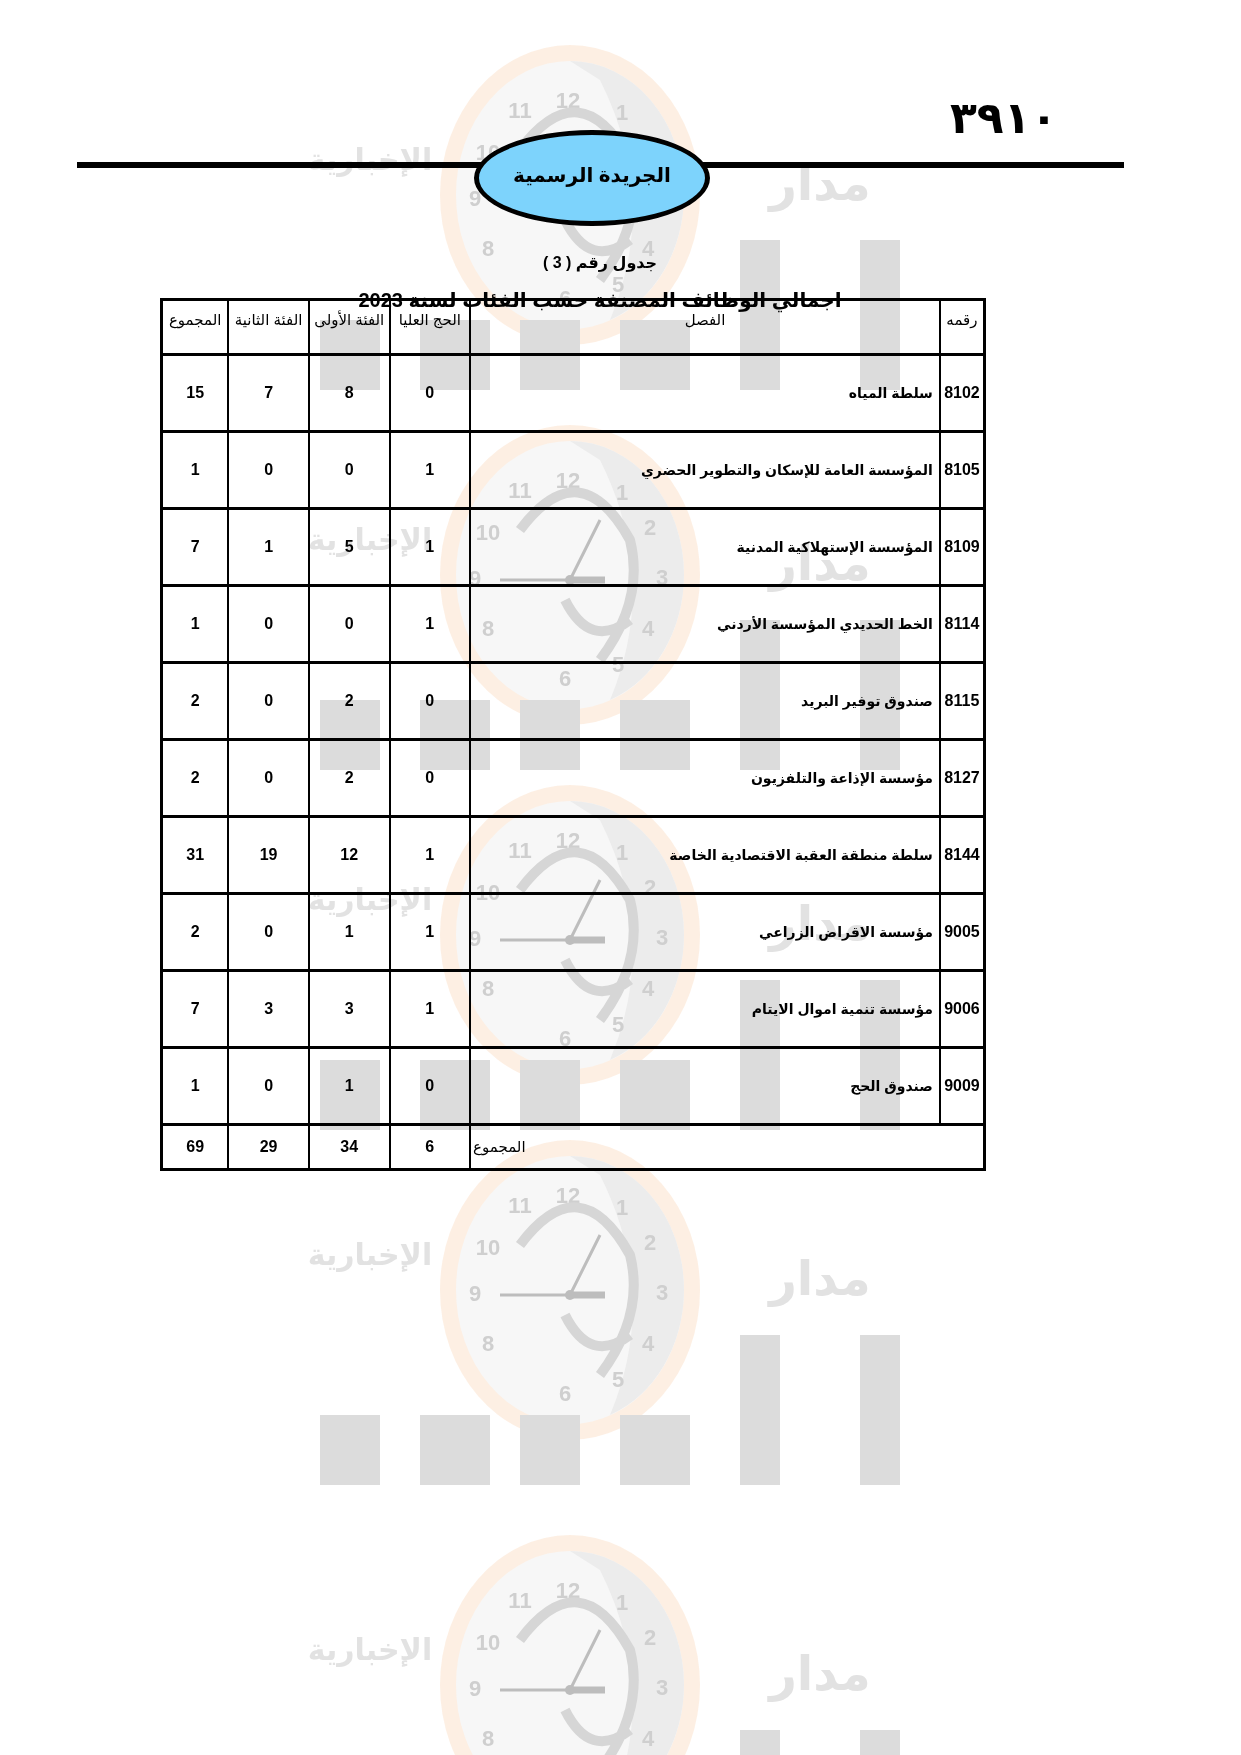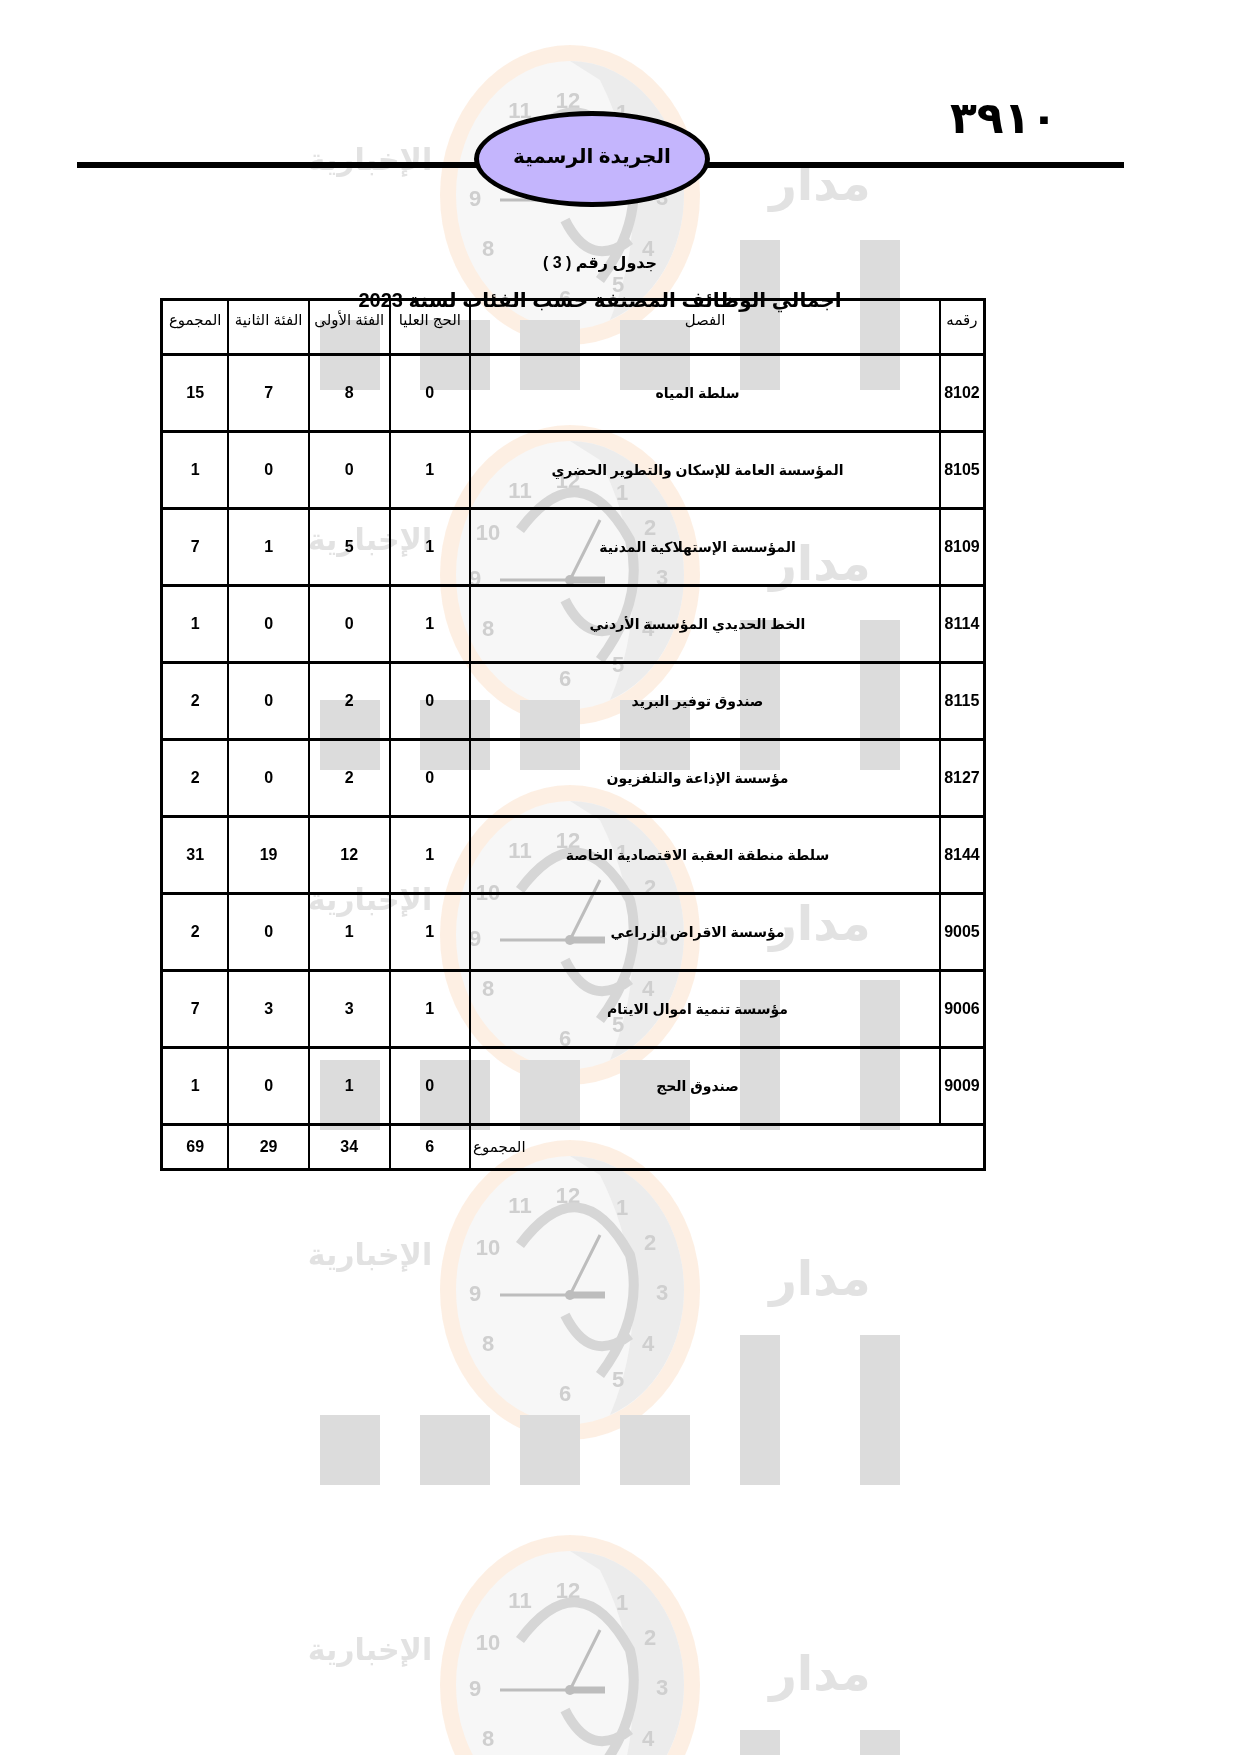--- a/index.html
+++ b/index.html
@@ -32,26 +32,26 @@
       top: 162px;
       left: 77px;
       width: 1047px;
       height: 6px;
       background: #000;
       z-index: 2;
     }
     .header-oval {
       position: absolute;
       left: 474px;
-      top: 111px;
+      top: 130px;
       width: 236px;
       height: 96px;
       border: 5px solid #000;
       border-radius: 50%;
-      background: #c4b5fd;
+      background: #7dd3fc;
       box-sizing: border-box;
       display: flex;
       align-items: center;
       justify-content: center;
       z-index: 3;
     }
     .header-oval span {
       font-size: 20px;
       font-weight: bold;
       direction: rtl;
@@ -126,24 +126,24 @@
     .col-code { width: 42px; }
     .col-name { width: 443px; }
     .col-num  { width: 76px; }
     .col-sum  { width: 60px; }
     td.code {
       font-size: 16px;
       text-align: center;
       padding: 16px 2px;
     }
     td.name {
-      text-align: center;
+      text-align: right;
       font-weight: bold;
       font-size: 14px;
-      padding-right: 19px;
+      padding-right: 6px;
       margin-left: 42px;
     }
     td.num { font-size: 16px; }
     tr.total-row td { border-bottom-width: 3px; }
     td.total-label {
       text-align: left;
       font-weight: normal;
       font-size: 15px;
       padding-left: 2px;
     }

